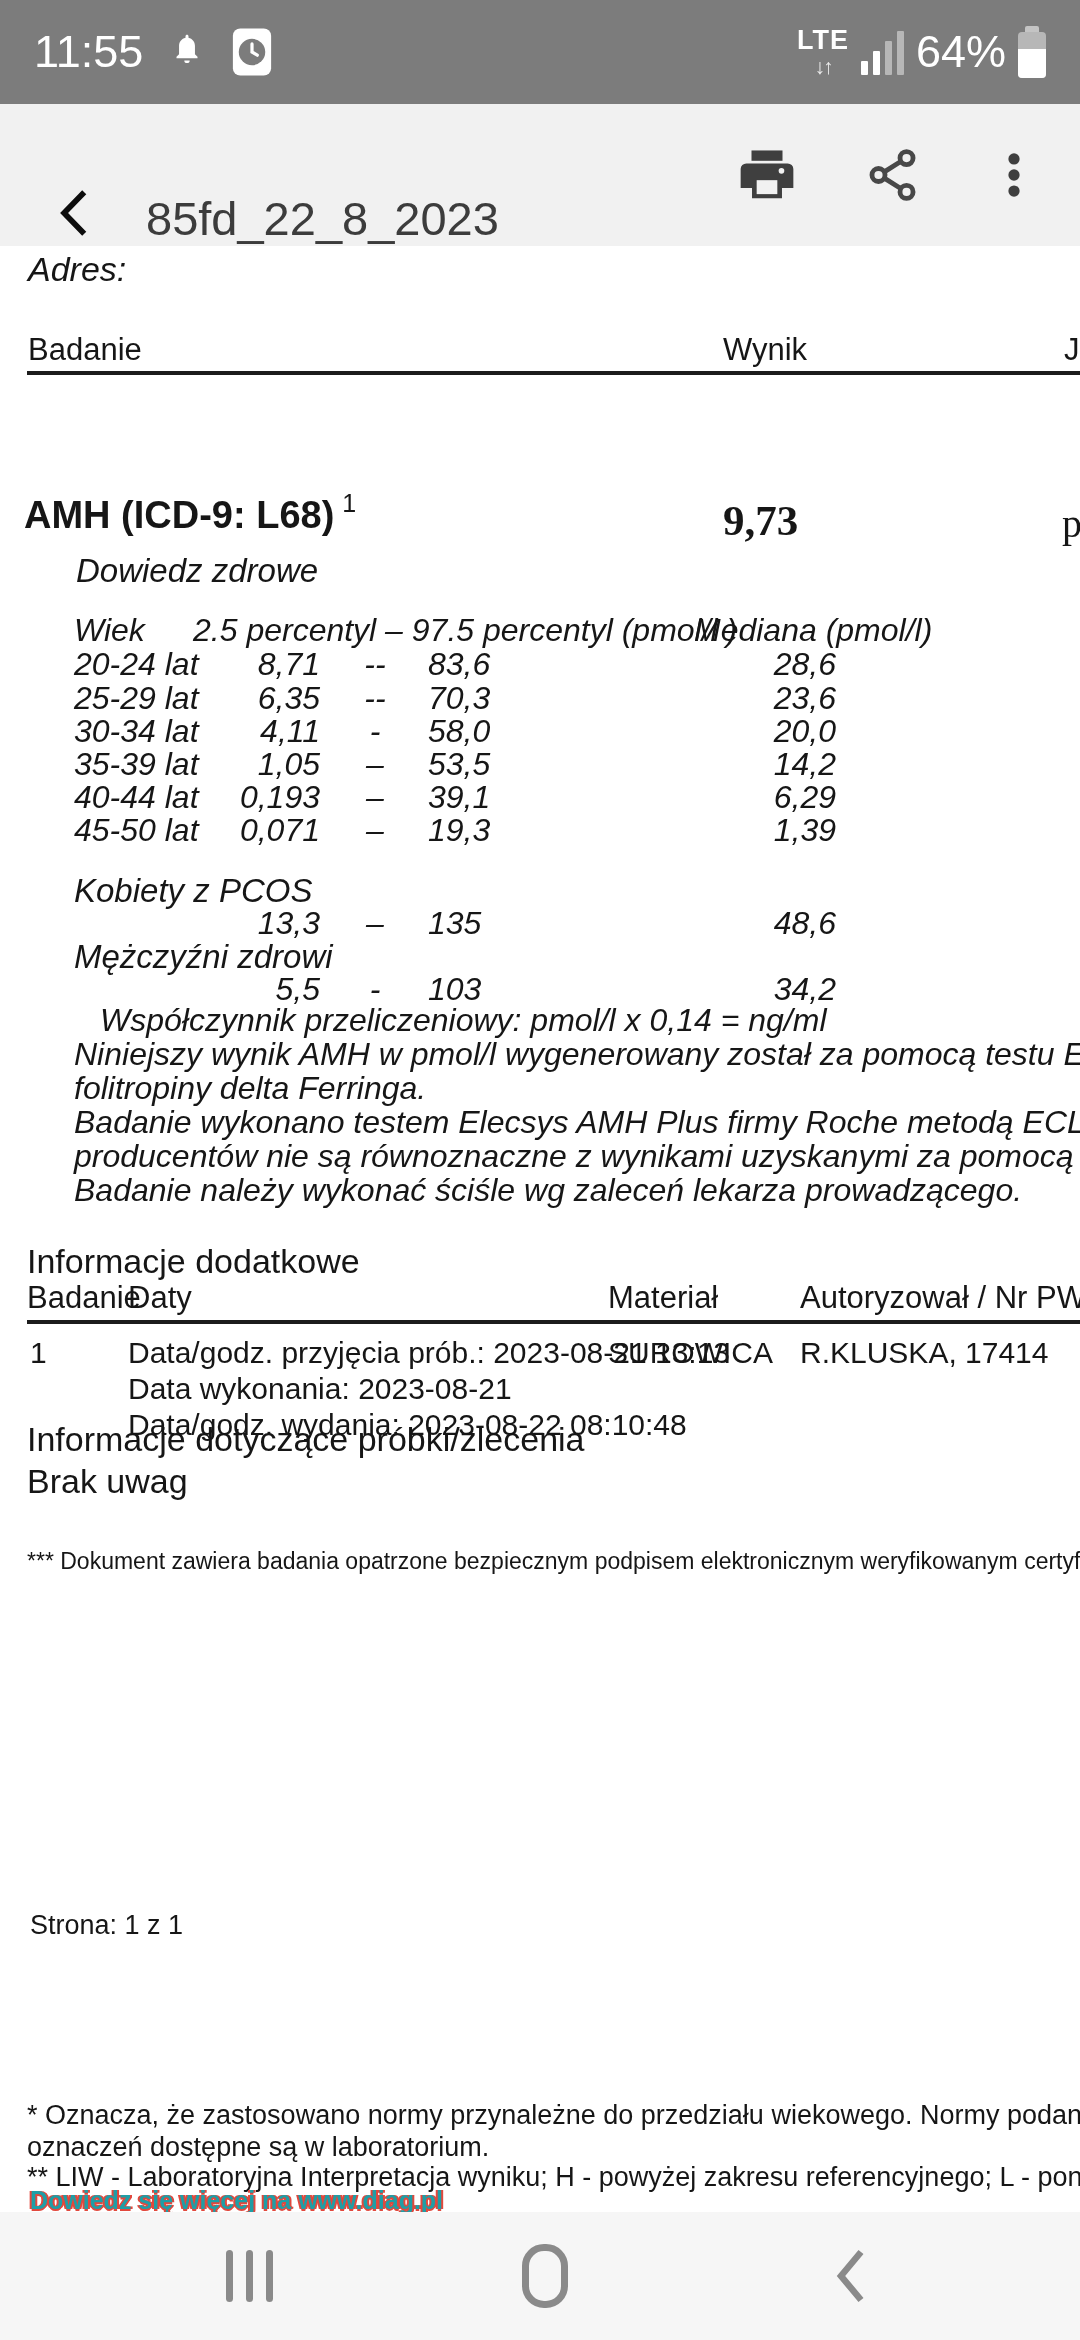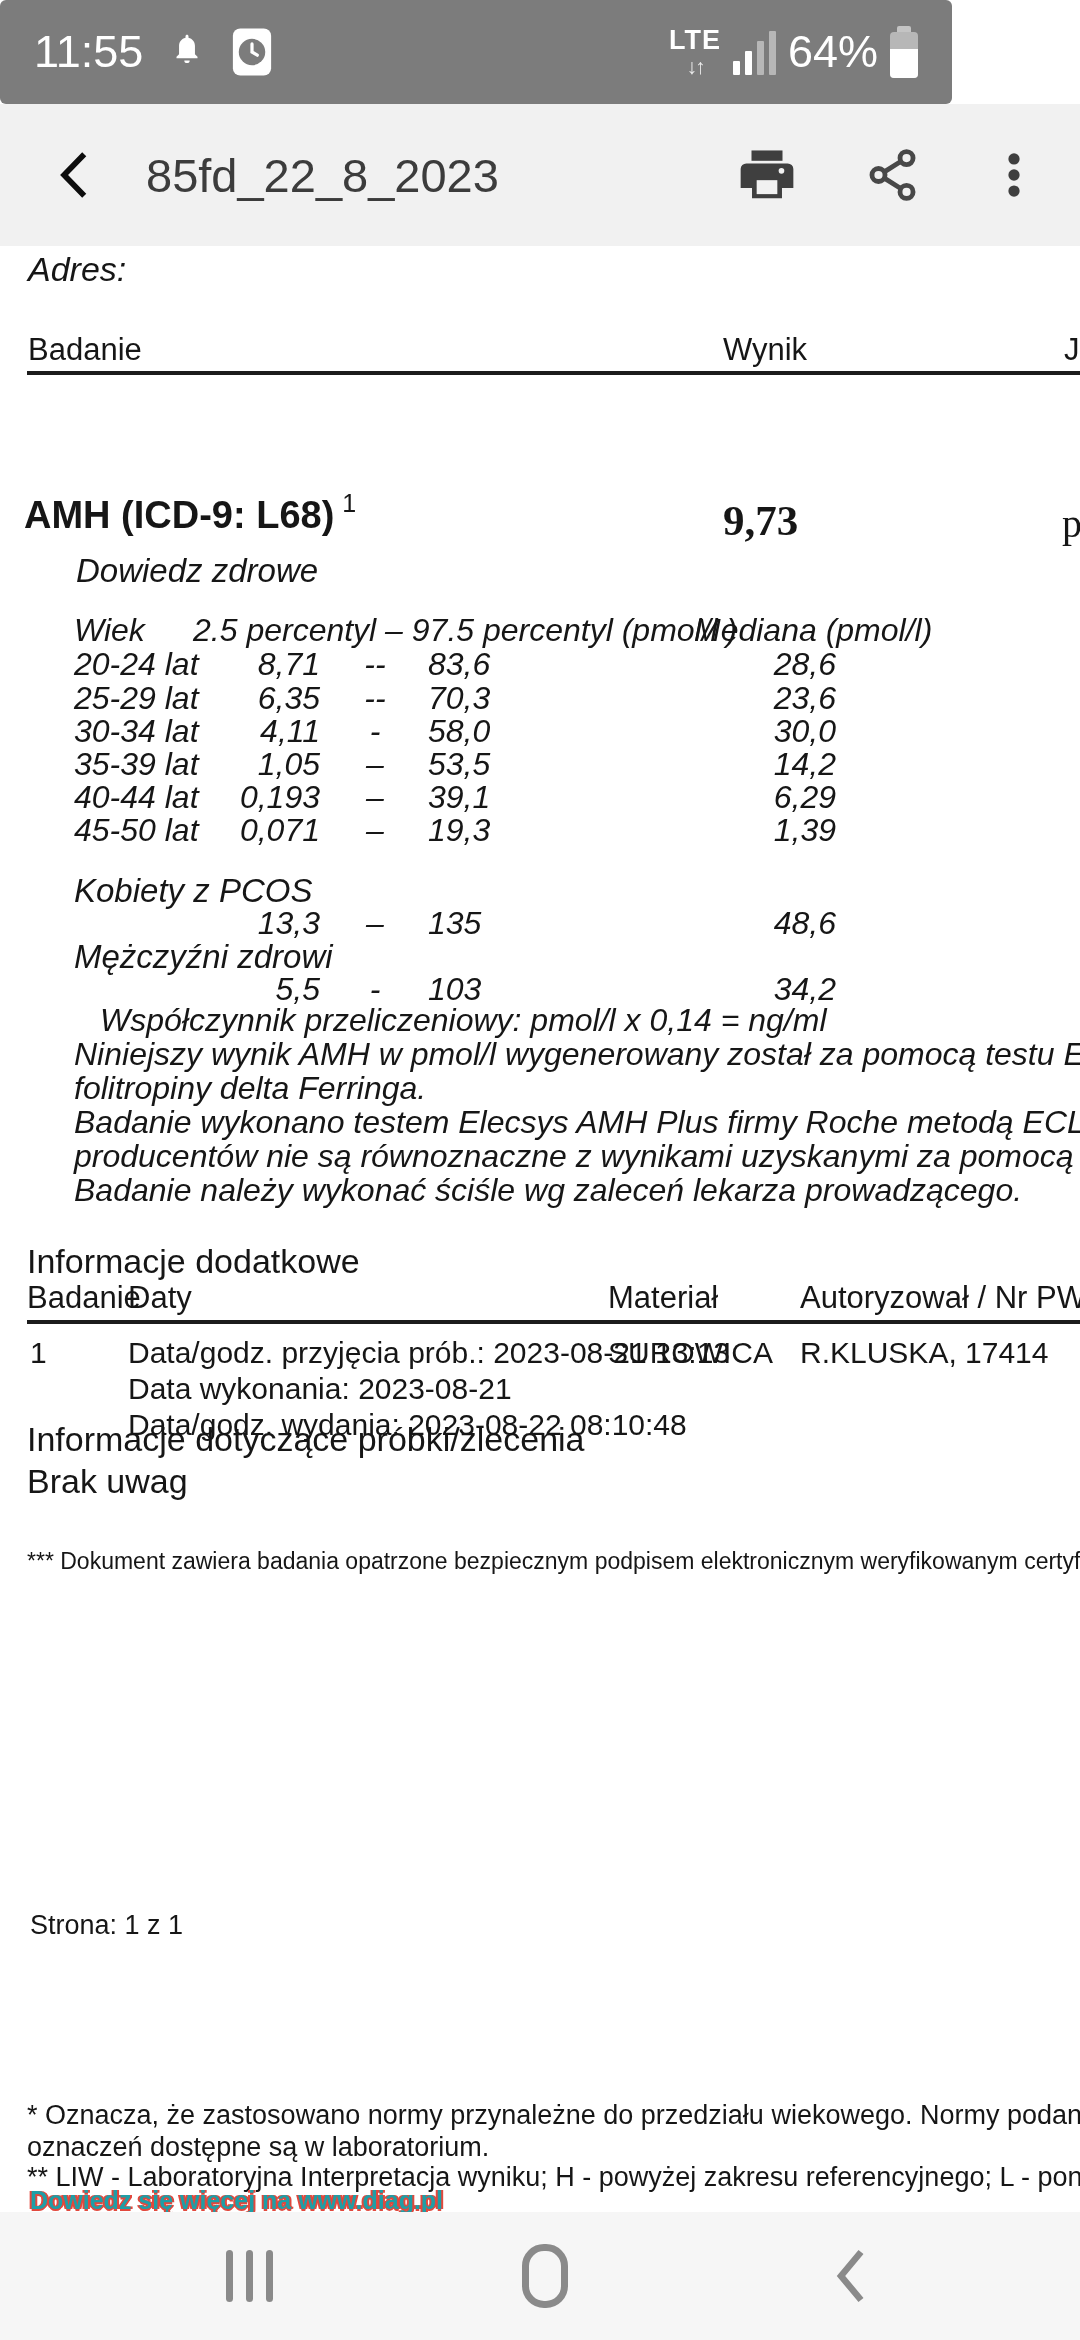--- a/index.html
+++ b/index.html
@@ -1,41 +1,41 @@
 <!DOCTYPE html>
 <html><head>
 <meta charset="utf-8">
 <style>
   html,body{margin:0;padding:0;background:#000;}
   .phone{position:relative;width:1080px;height:2340px;background:#ffffff;overflow:hidden;
          font-family:"Liberation Sans",sans-serif;color:#161616;}
 
   
-  .status-bar{position:absolute;left:0;top:0;width:952px;height:104px;background:#7c7c7c;
+  .status-bar{position:absolute;left:0;top:0;width:1080px;height:104px;background:#7c7c7c;
               display:flex;align-items:center;justify-content:space-between;
-              padding:0 34px;box-sizing:border-box;color:#fff;border-radius:6px;}
+              padding:0 34px;box-sizing:border-box;color:#fff;}
   .sb-left{display:flex;align-items:center;gap:26px;}
   .sb-time{font-size:45px;}
   .sb-right{display:flex;align-items:center;gap:12px;}
   .lte{display:flex;flex-direction:column;align-items:center;line-height:1;}
   .lte-label{font-size:27px;font-weight:bold;letter-spacing:1px;}
   .lte-arrows{font-size:21px;margin-top:2px;opacity:.85;letter-spacing:-2px;}
   .signal{display:flex;align-items:flex-end;gap:5px;height:46px;}
   .sbar{width:7px;border-radius:1px;background:#fff;}
   .sbar.dim{background:rgba(255,255,255,.45);}
   .sb-batt-pct{font-size:45px;}
   .battery{display:flex;flex-direction:column;align-items:center;}
   .bat-nub{width:14px;height:6px;background:rgba(255,255,255,.55);border-radius:2px 2px 0 0;}
   .bat-body{width:28px;height:46px;background:rgba(255,255,255,.45);border-radius:4px;
             position:relative;overflow:hidden;}
   .bat-fill{position:absolute;bottom:0;left:0;width:100%;height:64%;background:#fff;}
 
   
   .app-bar{position:absolute;left:0;top:104px;width:1080px;height:142px;background:#f1f1f1;
-           display:flex;align-items:center;}
+           display:flex;align-items:flex-end;}
   .ab-back{margin-left:44px;width:66px;height:66px;display:flex;align-items:center;justify-content:center;
            background:none;border:none;padding:0;cursor:pointer;}
   .ab-title{font-size:47px;color:#3c3c3c;margin-left:36px;white-space:nowrap;}
   .ab-actions{position:absolute;right:40px;top:0;height:142px;display:flex;align-items:center;gap:66px;}
   .icon-btn{background:none;border:none;padding:0;cursor:pointer;display:flex;align-items:center;justify-content:center;}
 
   
   .document{position:absolute;left:0;top:246px;width:1080px;height:1966px;background:#fff;overflow:hidden;}
   .t{position:absolute;white-space:nowrap;font-size:32px;}
   .it{font-style:italic;}
@@ -177,21 +177,21 @@
       <span class="c-lo">6,35</span>
       <span class="c-dash">--</span>
       <span class="c-hi">70,3</span>
       <span class="c-med">23,6</span>
     </div>
     <div class="nrow" style="top:467px;">
       <span class="c-age">30-34 lat</span>
       <span class="c-lo">4,11</span>
       <span class="c-dash">-</span>
       <span class="c-hi">58,0</span>
-      <span class="c-med">30,0</span>
+      <span class="c-med">20,0</span>
     </div>
     <div class="nrow" style="top:500px;">
       <span class="c-age">35-39 lat</span>
       <span class="c-lo">1,05</span>
       <span class="c-dash">–</span>
       <span class="c-hi">53,5</span>
       <span class="c-med">14,2</span>
     </div>
     <div class="nrow" style="top:533px;">
       <span class="c-age">40-44 lat</span>

